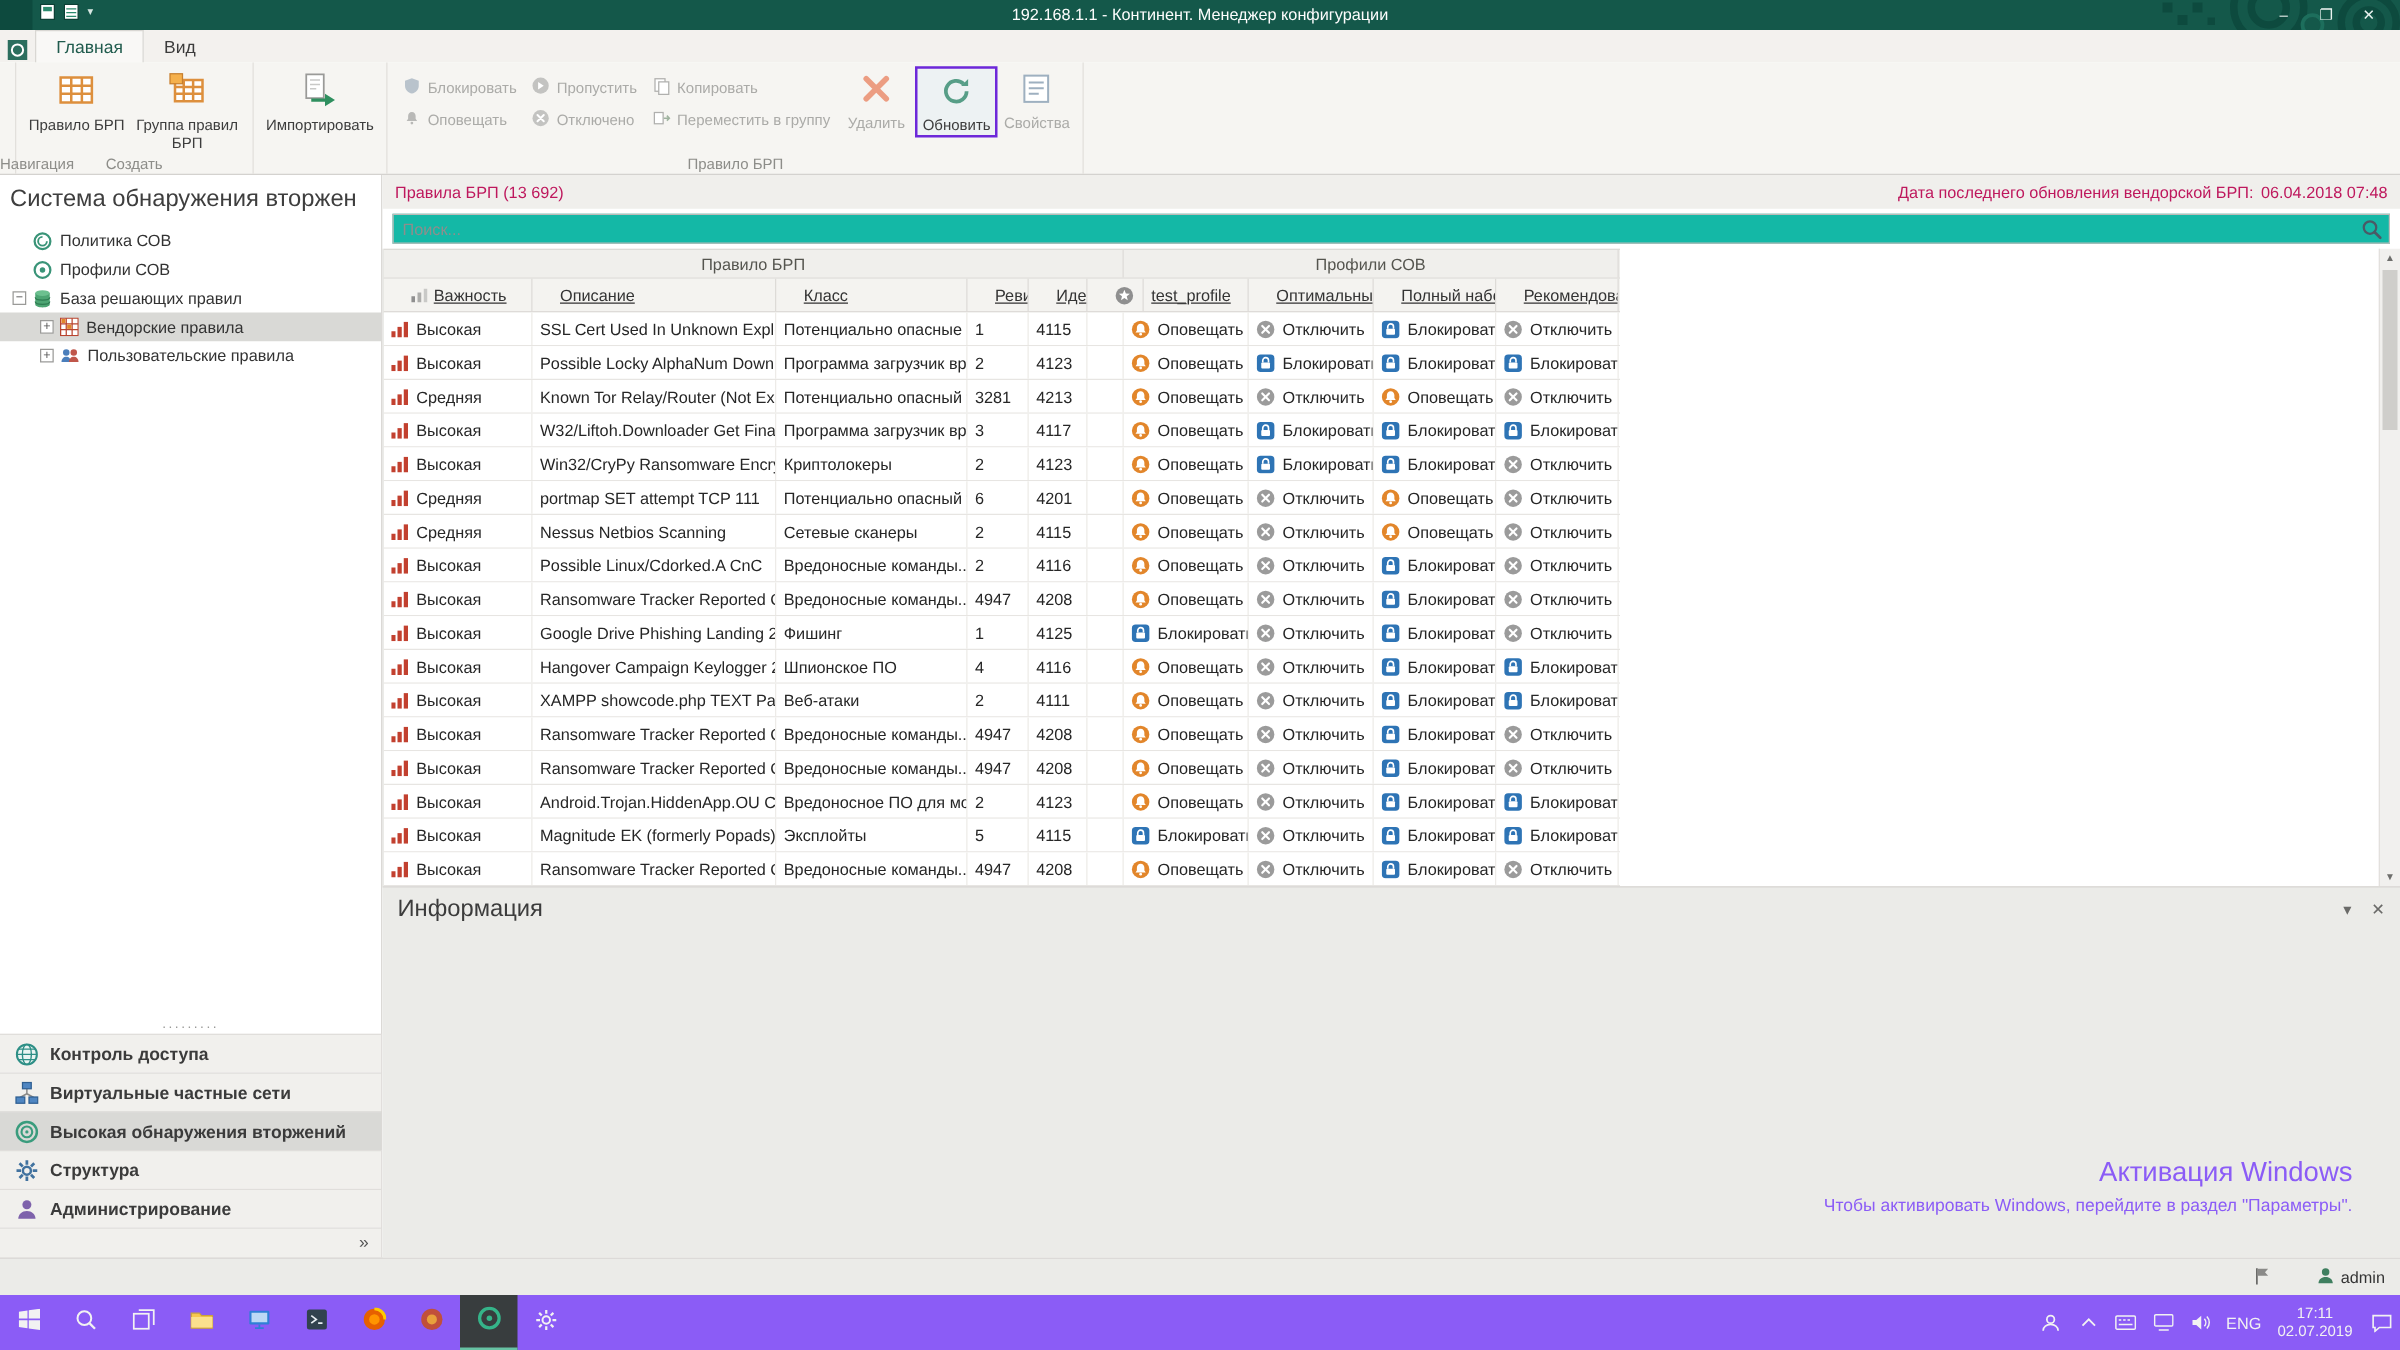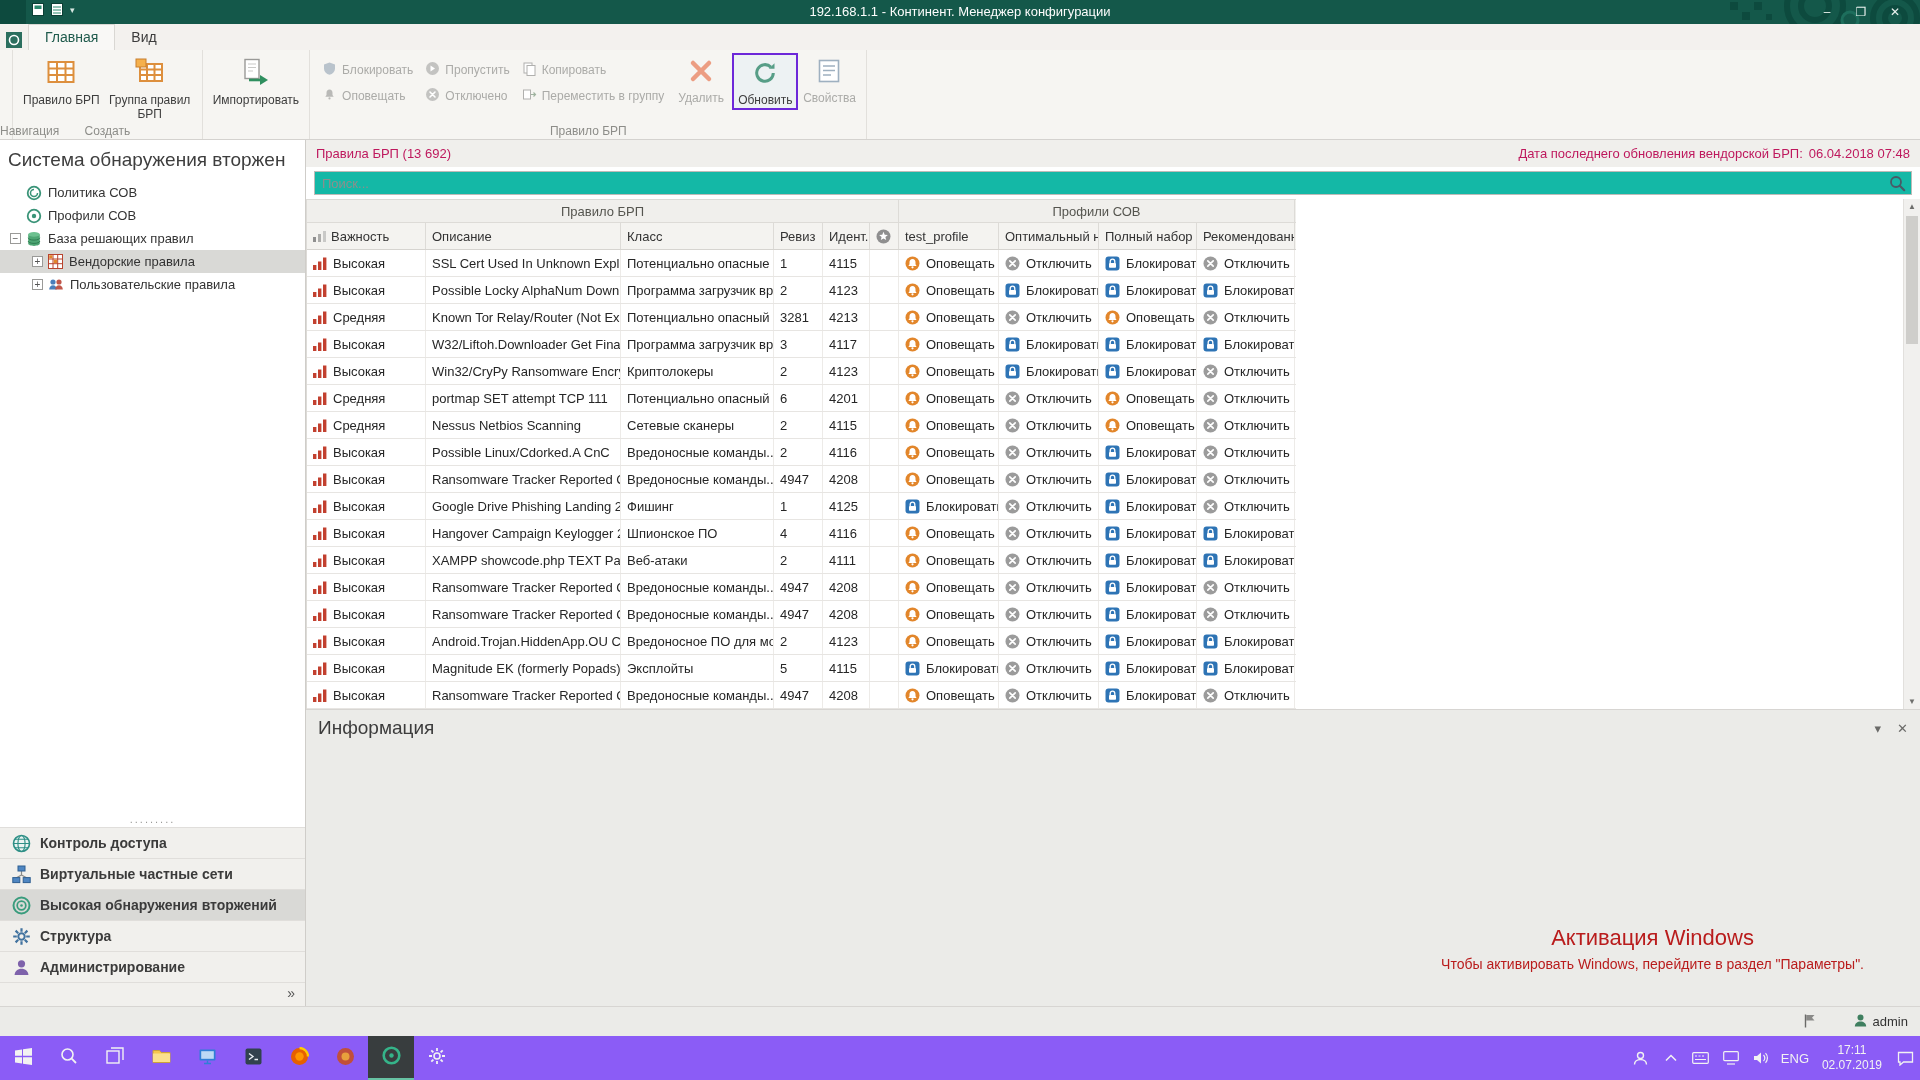--- a/index.html
+++ b/index.html
@@ -70,38 +70,38 @@
   .sicon{display:inline-flex;margin-right:5px;cursor:default;}
 
   .tablewrap{height:510px;flex:0 0 auto;position:relative;}
   .tableouter{width:990px;border-left:1px solid #dddbd7;}
   .gheader{display:flex;height:24px;background:#f0efec;border-top:1px solid #dddbd7;border-bottom:1px solid #dddbd7;}
   .gcell{display:flex;align-items:center;justify-content:center;font-size:13px;color:#55554f;
     border-right:1px solid #dddbd7;}
   .g1{width:592px;}.g2{width:396px;}
   .grid{display:grid;grid-template-columns:119px 195px 153px 49px 47px 29px 100px 100px 98px 98px;}
   .thead{height:27px;background:#f4f3f0;border-bottom:1px solid #d6d4d0;}
-  .th{display:flex;align-items:center;gap:5px;padding:0 6px;font-size:13px;color:#333;
-    border-right:1px solid #dddbd7;white-space:nowrap;overflow:hidden;cursor:default;}
+  .th{display:flex;align-items:center;gap:5px;padding:0 22px;font-size:13px;color:#333;
+    border-right:1px solid #dddbd7;white-space:nowrap;overflow:hidden;cursor:default;text-decoration:underline;}
   .trow{height:27px;background:#fff;border-bottom:1px solid #e7e5e2;cursor:default;}
   .td{display:flex;align-items:center;gap:6px;padding:0 6px;font-size:13px;color:#262626;
     border-right:1px solid #edebe8;white-space:nowrap;overflow:hidden;}
   .aicon{display:inline-flex;flex:0 0 auto;}
 
   .vscroll{position:absolute;top:0;right:0;bottom:0;width:17px;background:#f1f0ee;border-left:1px solid #e2e0dd;
     display:flex;flex-direction:column;align-items:center;}
   .sarrow{height:15px;font-size:8px;color:#6e6e6c;display:flex;align-items:center;justify-content:center;flex:0 0 auto;}
   .strack{flex:1;width:100%;position:relative;}
   .sthumb{position:absolute;top:2px;left:2px;right:2px;height:128px;background:#cfcecb;}
 
   .infopanel{flex:1;background:#ebebe8;border-top:1px solid #d7d5d2;position:relative;min-height:0;}
   .infohead{display:flex;align-items:center;justify-content:space-between;padding:7px 12px 0 12px;
     font-size:19px;color:#3c3c3c;}
   .infoctrl{display:flex;gap:16px;font-size:13px;color:#6a6a68;}
-  .activation{position:absolute;right:56px;bottom:34px;color:#b91c1c;text-align:center;}
+  .activation{position:absolute;right:38px;bottom:34px;color:#8b5cf6;text-align:right;}
   .a1{font-size:22px;margin-bottom:5px;}
   .a2{font-size:14px;}
 
   .statusbar{height:30px;flex:0 0 auto;background:#ebebe8;border-top:1px solid #d7d5d2;display:flex;
     align-items:center;justify-content:flex-end;gap:36px;padding-right:12px;font-size:13px;color:#333;}
   .adminbox{display:flex;align-items:center;gap:5px;}
 
   
   .taskbar{height:44px;background:#8b5cf6;display:flex;align-items:stretch;color:#fff;}
   .tb-apps{display:flex;}

